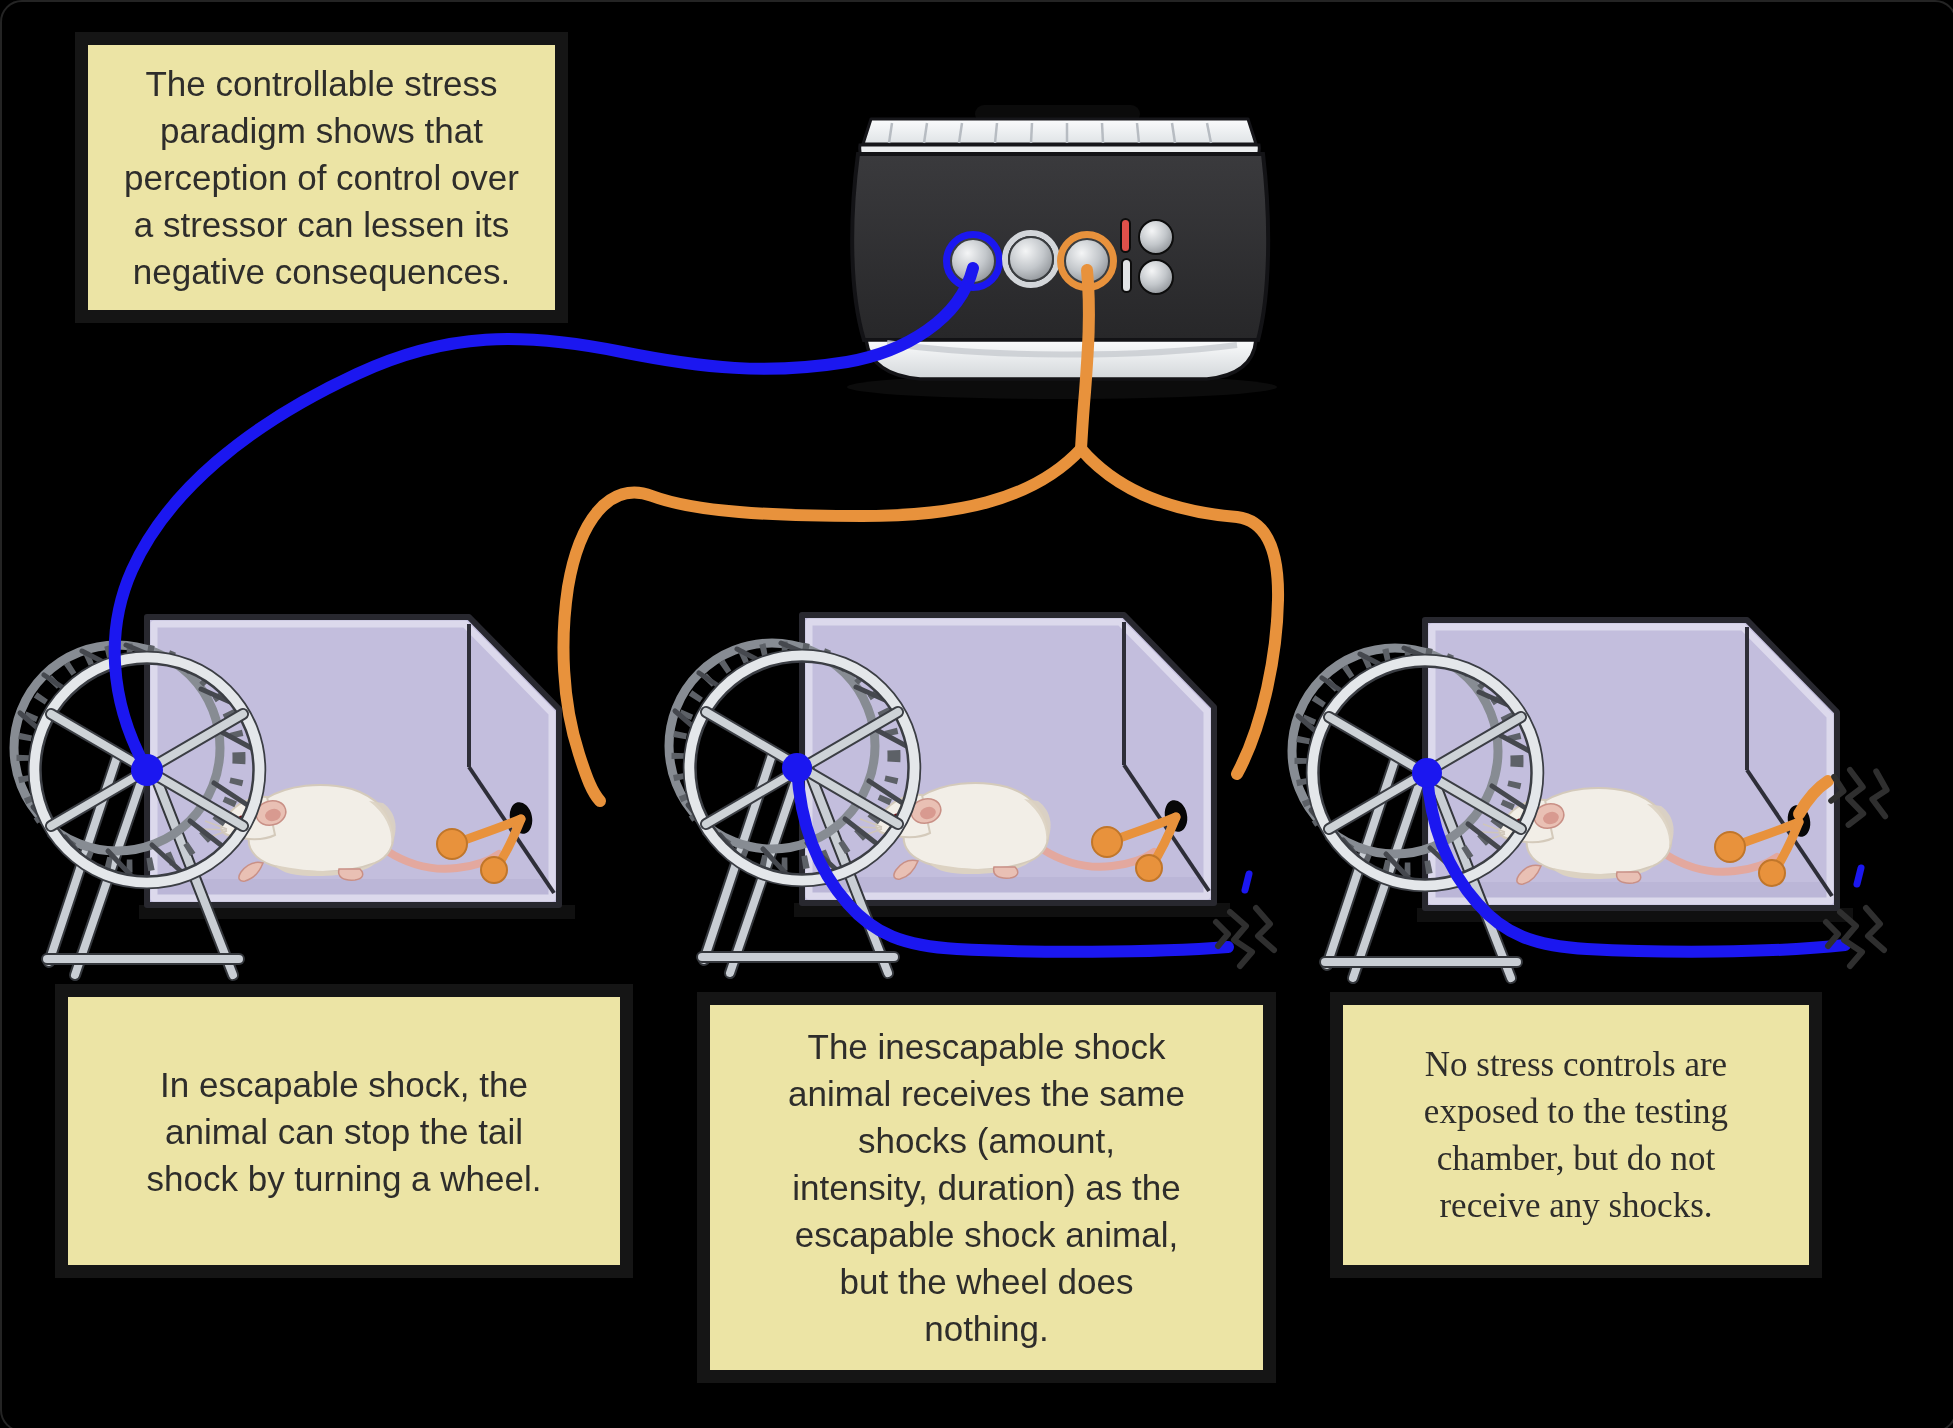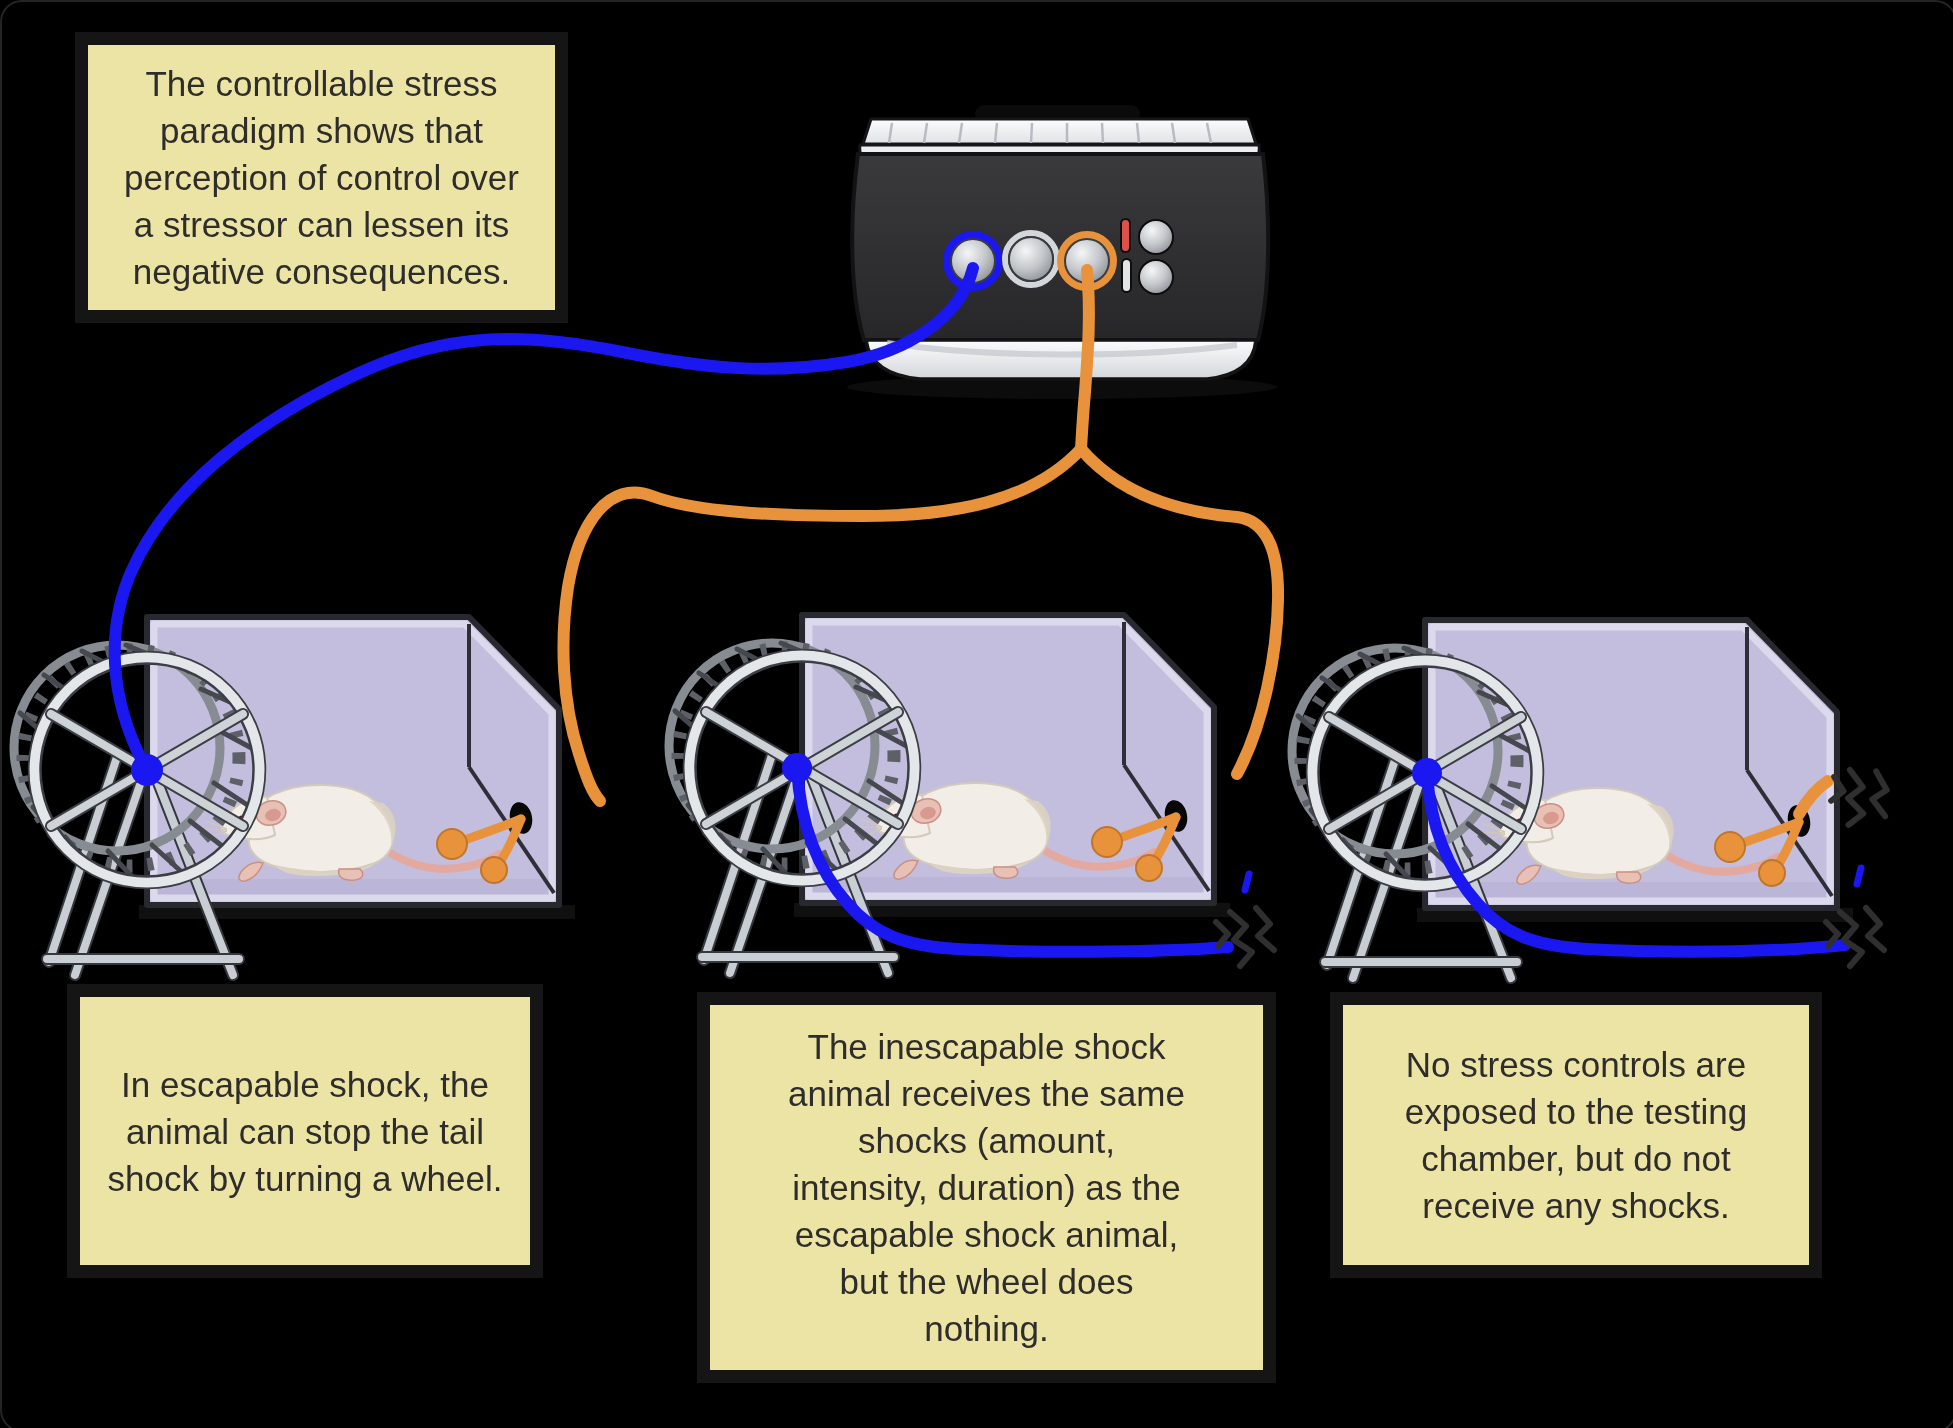--- a/index.html
+++ b/index.html
@@ -19,23 +19,23 @@
     box-shadow:0 0 0 13px var(--note-edge,#151515);
     color:var(--note-text,#2e2d2b);
     display:flex;align-items:center;justify-content:center;
     text-align:center;
     white-space:pre-line;
     font-size:35px;line-height:47px;
     font-weight:400;
     margin-left:8px;
   }
   .note-intro{left:78px;top:43px;width:467px;height:265px;}
-  .note-escapable{left:70px;top:995px;width:450px;height:268px;}
+  .note-escapable{left:58px;top:995px;width:552px;height:268px;}
   .note-inescapable{left:700px;top:1003px;width:553px;height:365px;}
-  .note-nostress{left:1333px;top:1003px;width:466px;height:260px;}
+  .note-nostress{left:1333px;top:1003px;width:466px;height:260px;font-family:Liberation Serif, serif;}
 
   
   .wire-b{stroke:var(--wire-blue,#1b17f0);fill:none;stroke-width:12;stroke-linecap:round;}
   .wire-o{stroke:var(--wire-orange,#e8923c);fill:none;stroke-width:12;stroke-linecap:round;}
   .ball-b{fill:var(--wire-blue,#1b17f0);}
   .ball-o{fill:var(--wire-orange,#e8923c);stroke:#c0762a;stroke-width:2;}
   .elec-w{stroke:var(--wire-orange,#e8923c);fill:none;stroke-width:9;stroke-linecap:round;}
   .box-face{fill:var(--chamber-wall,#c3bedd);stroke:var(--chamber-outline,#28282f);stroke-width:6;stroke-linejoin:round;}
   .box-edge{fill:none;stroke:var(--chamber-wall-edge,#dcd9ec);stroke-width:7;stroke-linejoin:round;}
   .box-int{stroke:#2e2e38;stroke-width:4;fill:none;}

